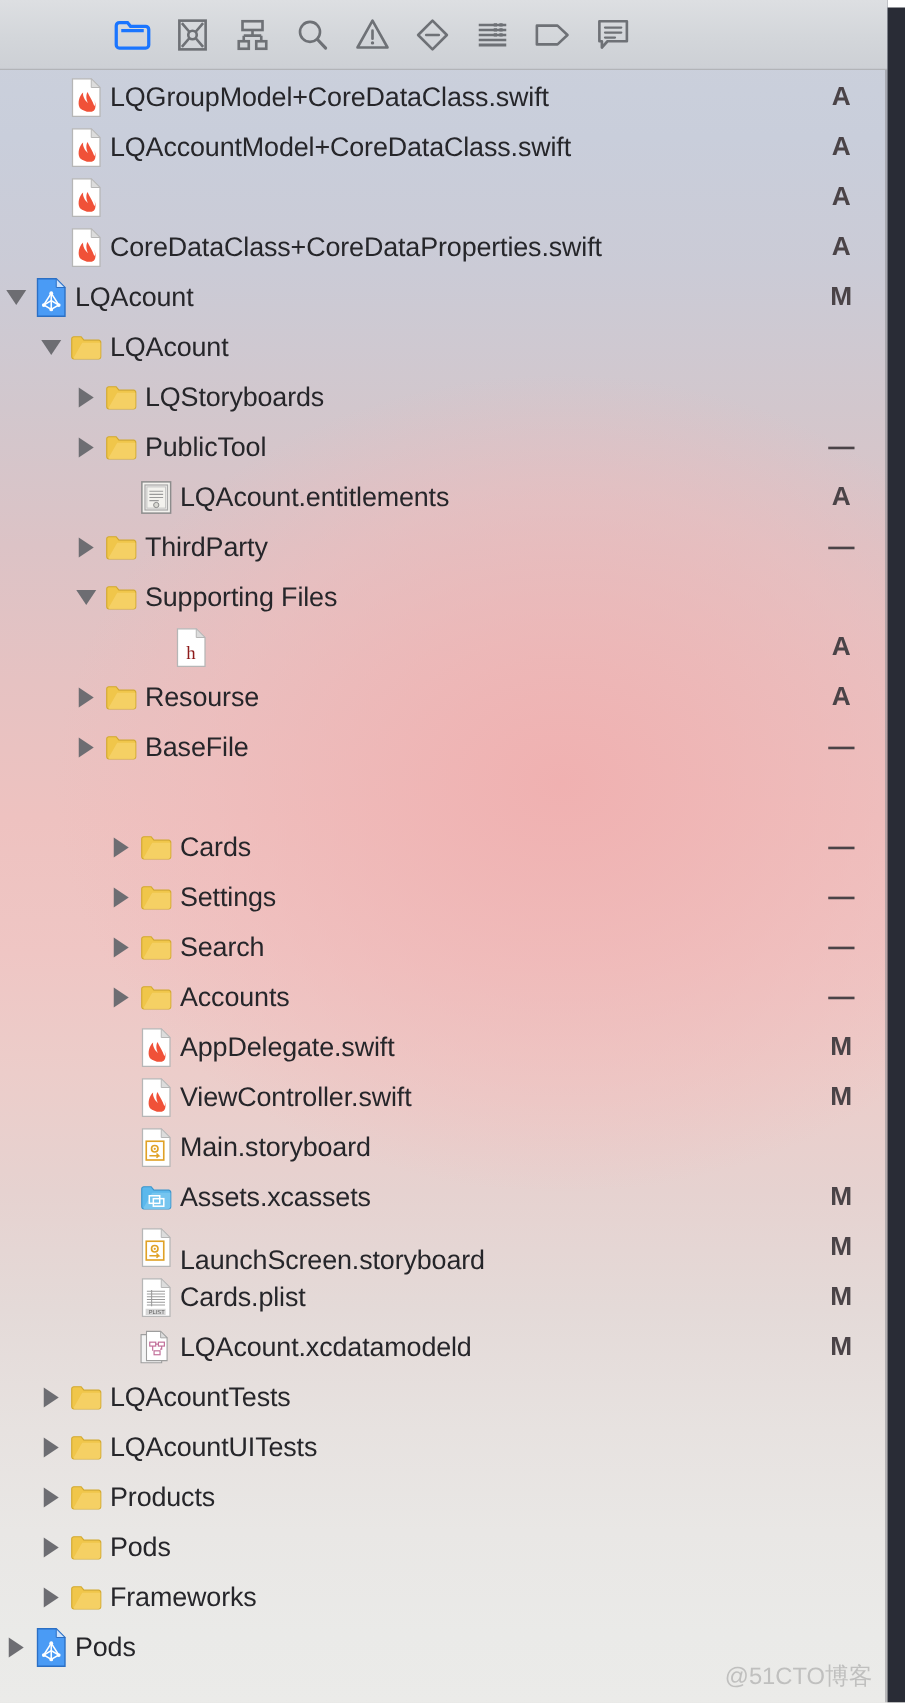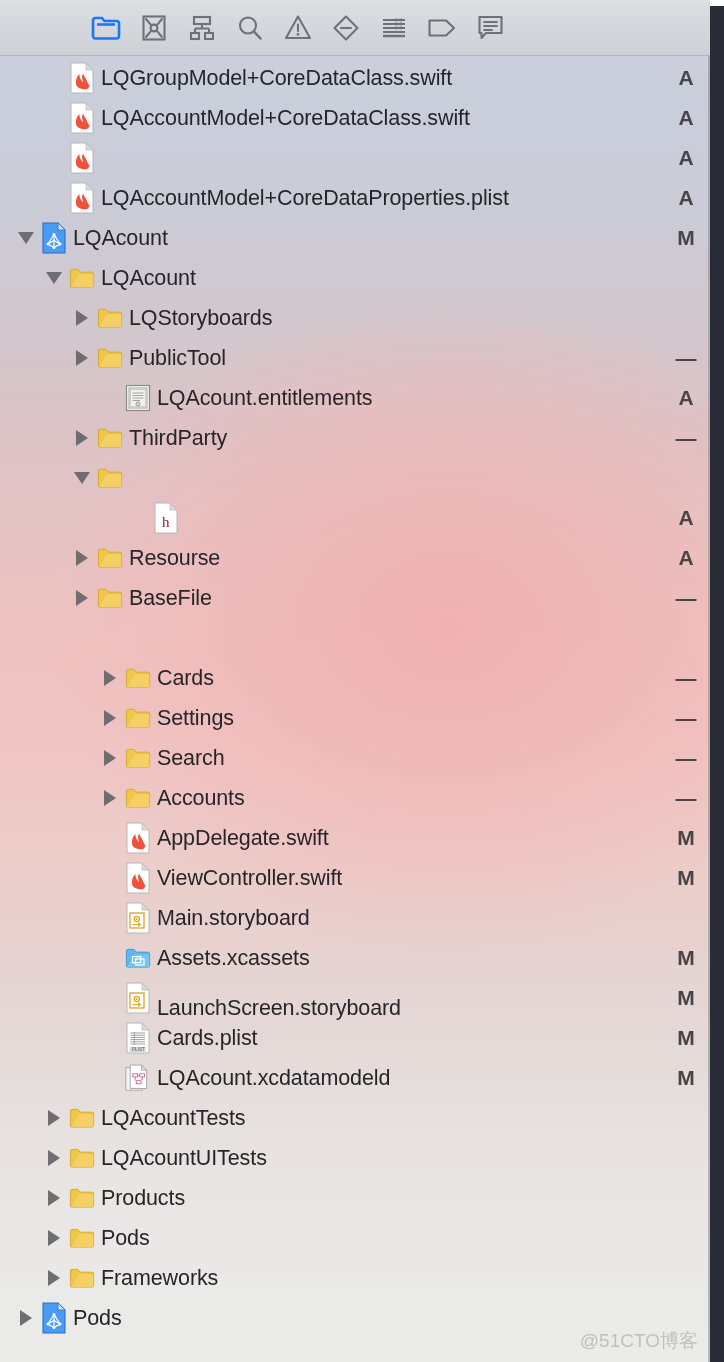--- a/index.html
+++ b/index.html
@@ -76,21 +76,21 @@
     z-index:6;
   }
 
   
   #outline {
     position:absolute; top:56px; left:0;
     width:710px; height:1306px;
     z-index:4;
   }
   .row {
-    position:absolute; left:13px;
+    position:absolute; left:0;
     width:710px; height:40px;
     display:flex; align-items:center;
     cursor:default;
     padding-left:40px;
   }
   .twisty {
     position:absolute;
     width:22px; height:40px;
     display:flex; align-items:center; justify-content:center;
   }
@@ -272,21 +272,21 @@
         <span class="status">A</span>
       </div>
       <div class="row" style="top: 122px;">
         <span class="ficon" style="left: 56px;">
           <svg width="26" height="33" viewBox="0 0 26 33">
         <path d="M2 1 H17 L24 8 V31 H2 Z" fill="#ffffff" stroke="#b6b6b6" stroke-width="1"></path>
           <path d="M17 1 V8 H24 Z" fill="#dcdcdc" stroke="#b6b6b6" stroke-width="0.8"></path>
         <path d="M7.5 23.5 C6 20 7.5 14.5 10.5 12 C10 15 12 18.5 14.5 20.5 C13 18 12.5 14 14 11.5 C15.5 15 18.5 19 19.5 23 C20.5 21.5 20 19 19 17.5 C20.8 20 21 24.5 19 26.5 C16 28.5 11 27 8 24.5 Z" fill="#f05138"></path>
       </svg>
         </span>
-        <span class="label" style="left: 88px;">LQAccountModel+CoreDataProperties.plist</span>
+        <span class="label" style="left: 88px;">CoreDataClass+CoreDataProperties.swift</span>
         <span class="status">A</span>
       </div>
       <div class="row" style="top: 162px;">
         <span class="twisty open" style="left: 2px;">
           <i></i>
         </span>
         <span class="ficon" style="left: 28px;">
           <svg width="26" height="33" viewBox="0 0 26 33">
         <path d="M2 1 H17 L24 8 V31 H2 Z" fill="#4a9bf5" stroke="#2b6fc4" stroke-width="1.1"></path>
         <path d="M17 1 V8 H24 Z" fill="#cfe3fb" stroke="#2b6fc4" stroke-width="0.8"></path>
@@ -379,20 +379,21 @@
         <span class="twisty open" style="left: 58px;">
           <i></i>
         </span>
         <span class="ficon" style="left: 84px;">
           <svg width="28" height="24" viewBox="0 0 28 24">
         <path d="M1.5 4.5 A1.8 1.8 0 0 1 3.3 2.7 H9.6 L12 5.7 H24.7 A1.8 1.8 0 0 1 26.5 7.5 V20 A1.8 1.8 0 0 1 24.7 21.8 H3.3 A1.8 1.8 0 0 1 1.5 20 Z" fill="#f0c64a" stroke="#d2a92f" stroke-width="1"></path>
         <path d="M1.5 7.4 H26.5 V20 A1.8 1.8 0 0 1 24.7 21.8 H3.3 A1.8 1.8 0 0 1 1.5 20 Z" fill="url(#fg)" opacity="0"></path>
         <path d="M3 21 L10.5 8 H26.2 V20 A1.8 1.8 0 0 1 24.4 21.8 H3.3 Z" fill="#f6d169" opacity="0.85"></path>
       </svg>
         </span>
+        <span class="label" style="left: 116px;">Supporting Files</span>
       </div>
       <div class="row" style="top: 442px;">
         <span class="ficon" style="left: 140px;">
           <svg width="26" height="33" viewBox="0 0 26 33">
         <path d="M2 1 H17 L24 8 V31 H2 Z" fill="#ffffff" stroke="#b6b6b6" stroke-width="1"></path>
           <path d="M17 1 V8 H24 Z" fill="#dcdcdc" stroke="#b6b6b6" stroke-width="0.8"></path>
         <text x="9" y="25" font-family="Liberation Serif, serif" font-size="15" fill="#8e1b1b">h</text>
       </svg>
         </span>
         <span class="status">A</span>

